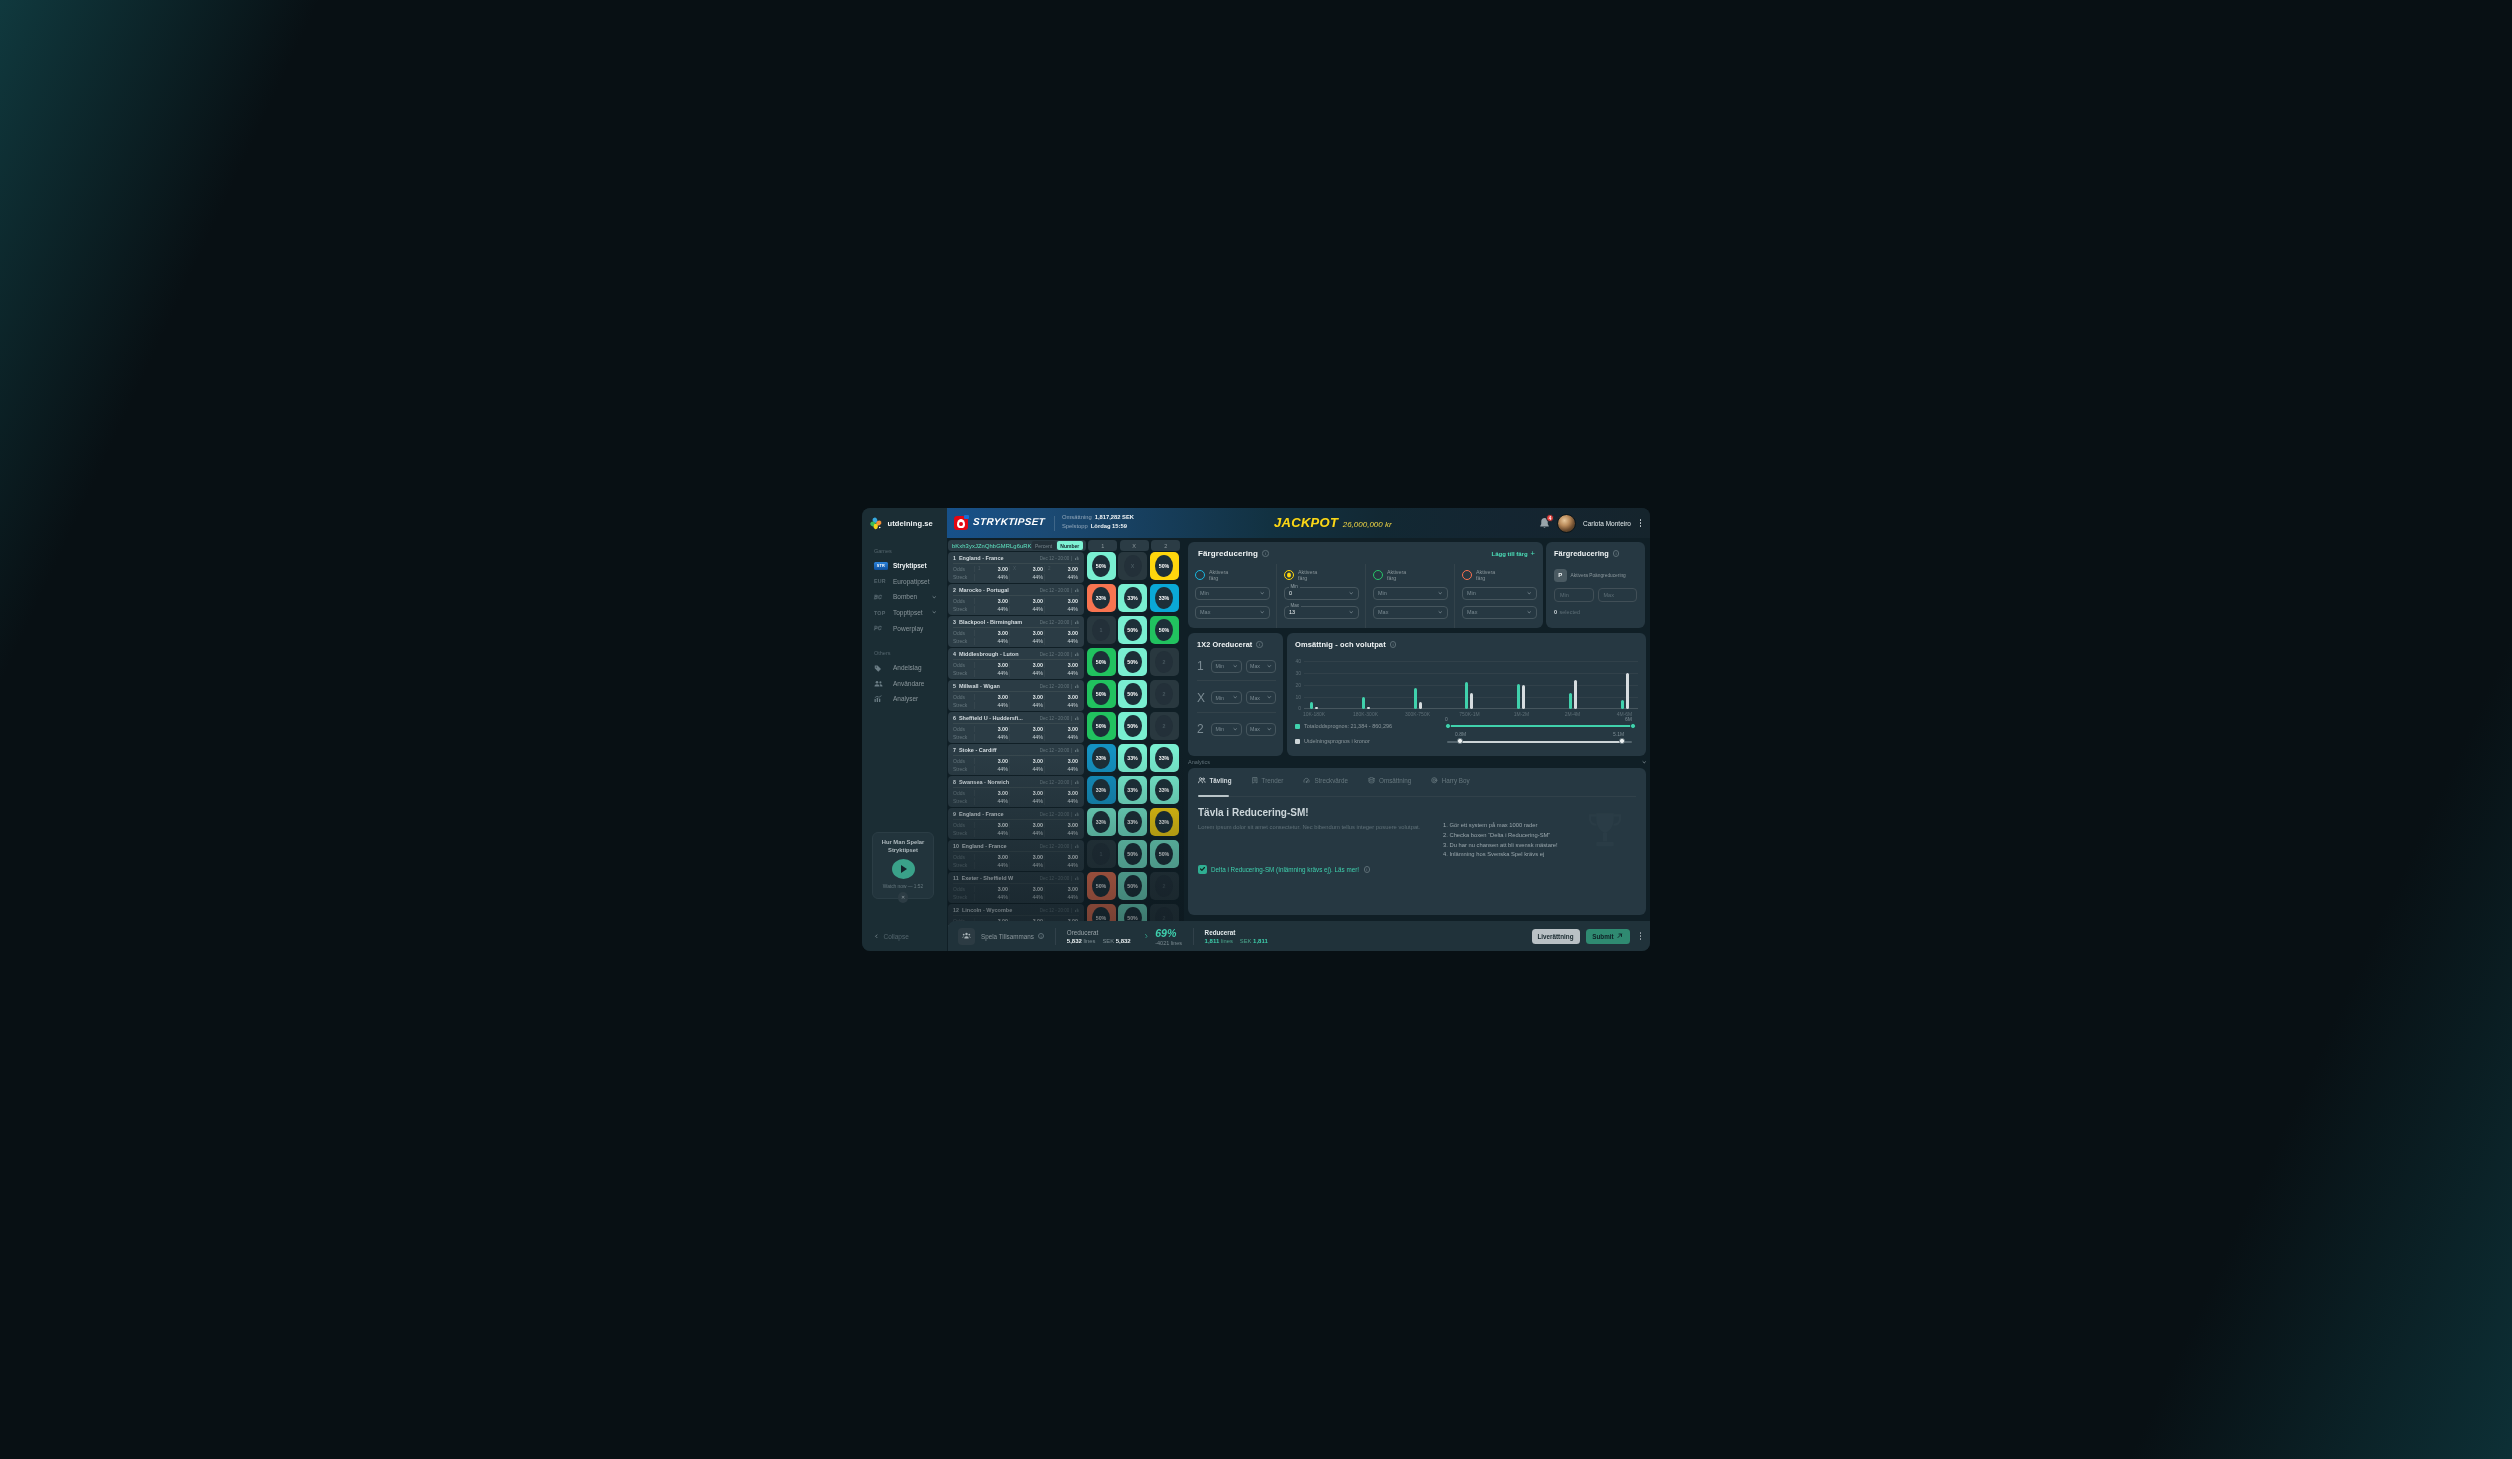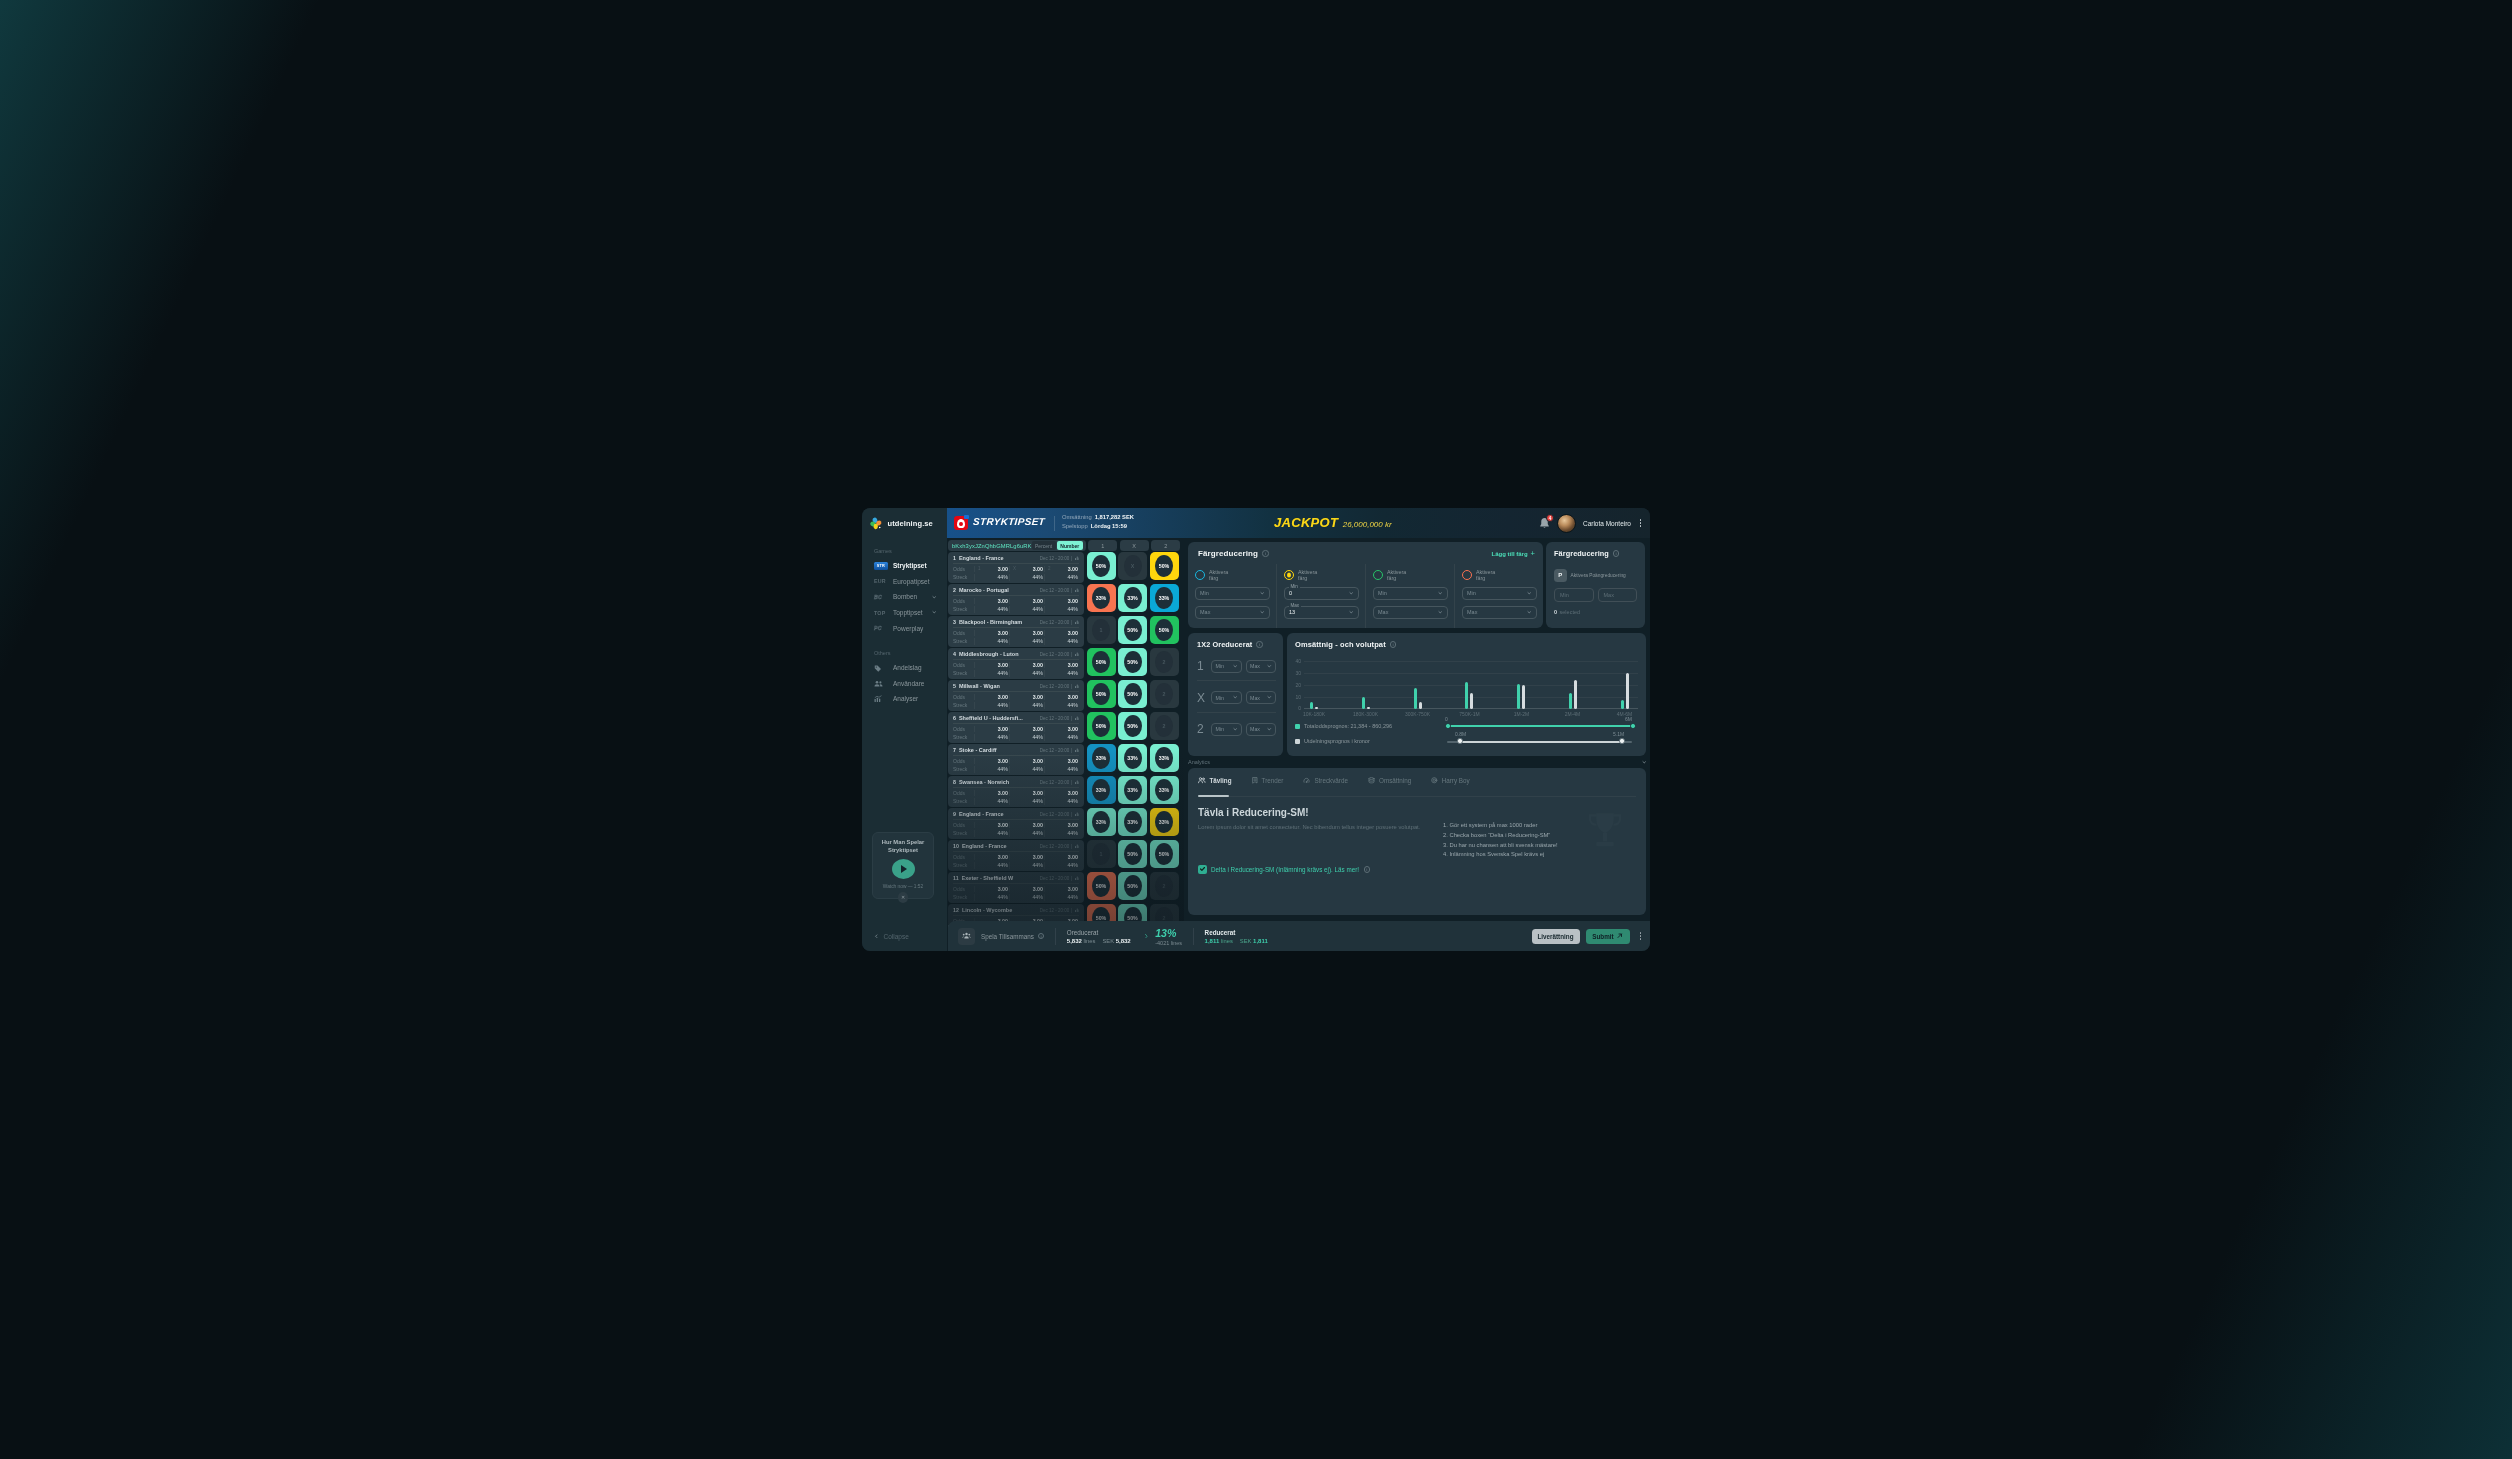--- a/index.html
+++ b/index.html
@@ -1459,21 +1459,21 @@
       </span>
     <div class="bdiv"></div>
     <div>
       <div class="blab">Oreducerat</div>
       <div class="bvals"><b>5,832</b> <span>lines</span><span class="gap"></span><span>SEK</span> <b>5,832</b></div>
     </div>
     <svg class="chev bchev" width="7" height="12" viewBox="0 0 10 16">
         <polyline points="2,1 8,8 2,15"></polyline>
       </svg>
     <div>
-      <div class="bigpct">13%</div>
+      <div class="bigpct">69%</div>
       <div class="subpct">-4021 lines</div>
     </div>
     <div class="bdiv"></div>
     <div class="teal">
       <div class="blab w" style="color:#e3eaec">Reducerat</div>
       <div class="bvals"><b>1,811</b> <span style="color:#4ba68c">lines</span><span class="gap"></span><span style="color:#4ba68c">SEK</span> <b>1,811</b></div>
     </div>
     <div class="btn live">Liverättning</div>
     <div class="btn submit">
       <span>Submit</span>

